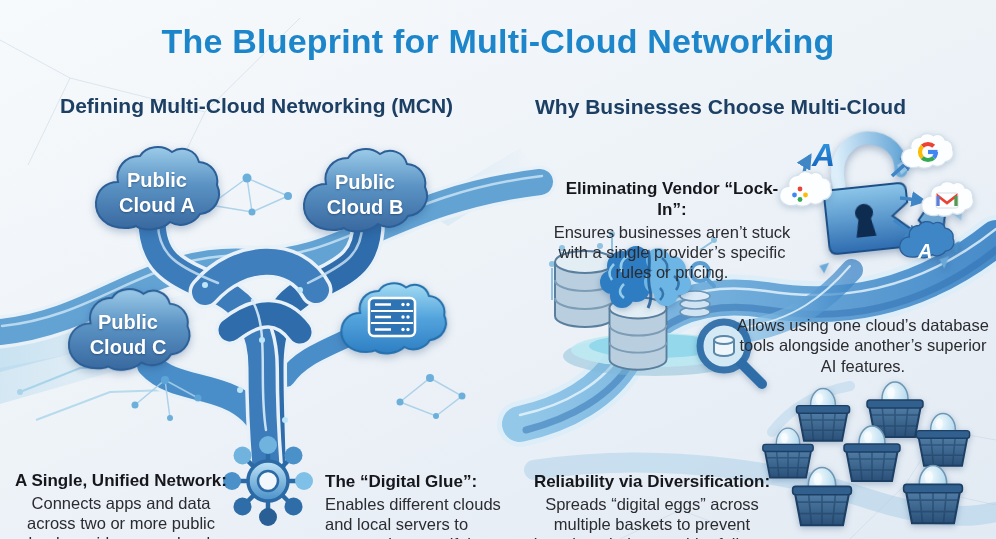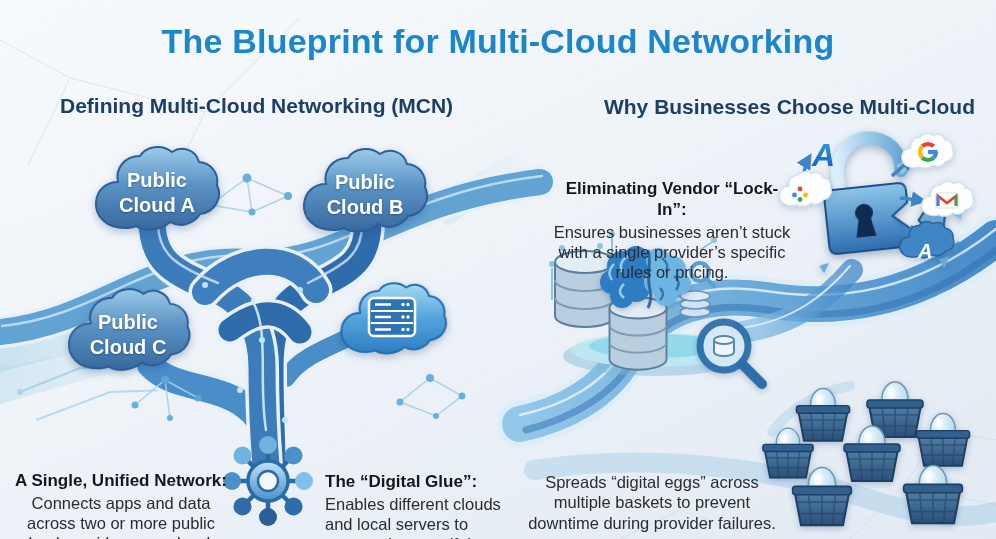--- a/index.html
+++ b/index.html
@@ -7,21 +7,21 @@
     position:relative;width:996px;height:539px;overflow:hidden;
     font-family:"Liberation Sans",sans-serif;
     background:linear-gradient(155deg,#f7fafc 0%,#eef3f8 45%,#e2eaf3 100%);
   }
   svg.art{position:absolute;left:0;top:0;}
   .title{
     position:absolute;top:22px;left:0;width:100%;text-align:center;
     font-size:34px;font-weight:bold;color:#1d86cb;letter-spacing:.2px;
   }
   .sec-head{position:absolute;font-size:21px;font-weight:bold;color:#1c3f63;}
-  .sec-head.right{text-align:right;}
+  .sec-head.right{text-align:left;}
   .cloud-label{
     position:absolute;text-align:center;color:#ffffff;font-size:20px;font-weight:bold;
     line-height:1.25;text-shadow:0 1px 2px rgba(15,45,80,.45);
   }
   .cl-line{display:block;}
   .local-label{position:absolute;font-size:17px;font-weight:bold;color:#1b3a5c;text-align:center;}
   .callout{position:absolute;color:#2b2c31;font-size:16.5px;line-height:1.23;margin-top:31px;}
   .callout .lead{font-weight:bold;color:#16171c;font-size:17px;margin-bottom:1px;}
   .center{text-align:center;}
 </style>
@@ -370,19 +370,21 @@
   <div class="lead">The “Digital Glue”:</div>
   <div class="body">Enables different clouds and local servers to communicate as if they were one.</div>
 </div>
 
 <div class="callout center" style="left:552px;top:148px;width:240px;">
   <div class="lead">Eliminating Vendor “Lock-In”:</div>
   <div class="body">Ensures businesses aren’t stuck with a single provider’s specific rules or pricing.</div>
 </div>
 
 <div class="callout center" style="left:735px;top:284px;width:256px;">
+  <div class="body">Allows using one cloud’s database tools alongside another’s superior AI features.</div>
 </div>
 
 <div class="callout center" style="left:518px;top:441px;width:268px;">
+  <div class="lead">Reliability via Diversification:</div>
   <div class="body">Spreads “digital eggs” across multiple baskets to prevent downtime during provider failures.</div>
 </div>
 
 </div>
 
 </body></html>

